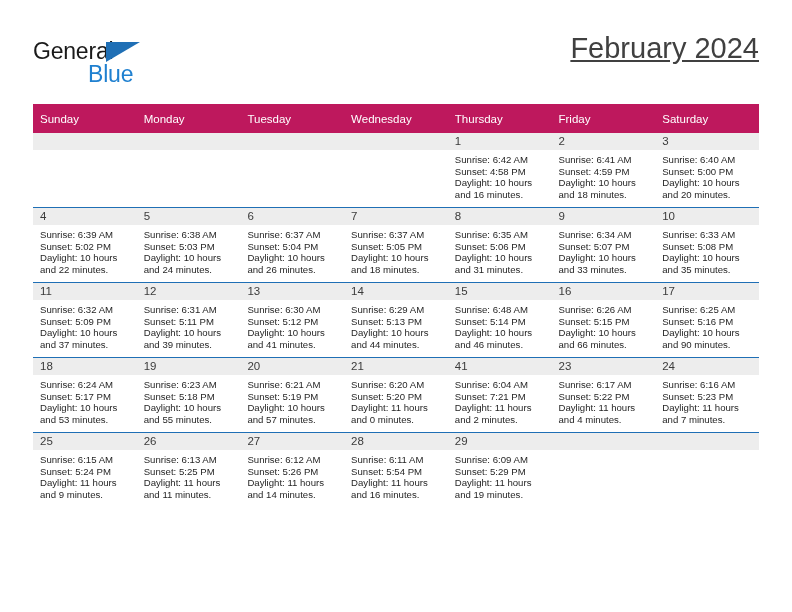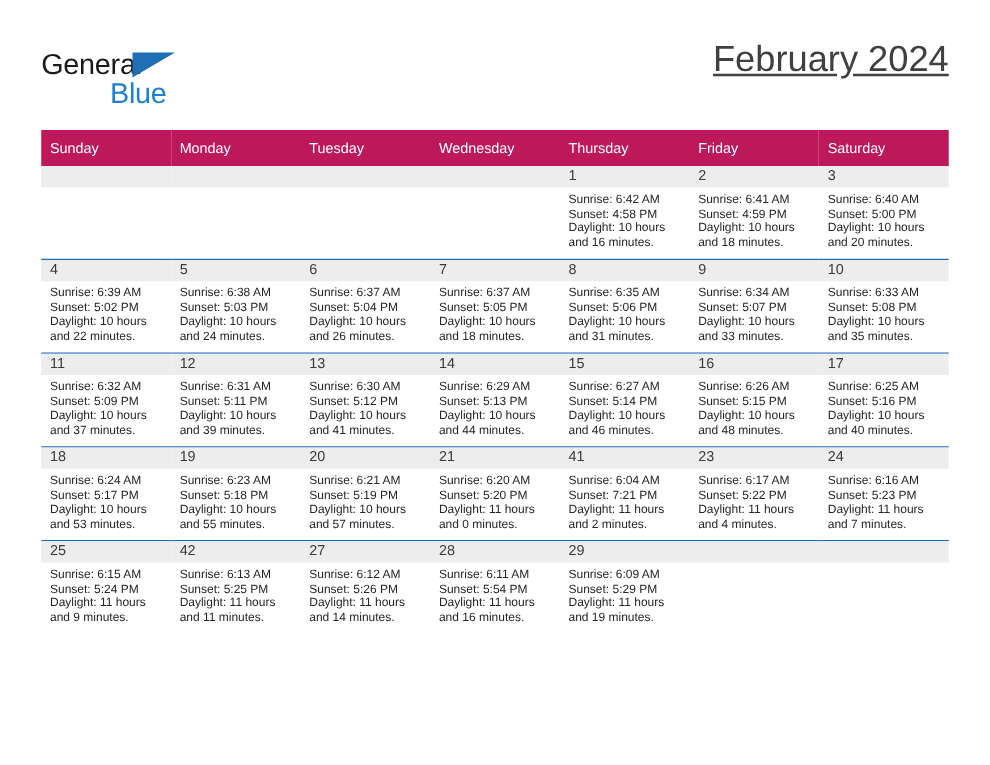--- a/index.html
+++ b/index.html
@@ -386,46 +386,46 @@
                 <div>Sunset: 5:13 PM</div>
                 <div>Daylight: 10 hours</div>
                 <div>and 44 minutes.</div>
               </div>
             </div>
           </td>
           <td class="">
             <div class="cell-inner">
               <div class="daynum-band">15</div>
               <div class="cell-body">
-                <div>Sunrise: 6:27 AM</div>
+                <div>Sunrise: 6:48 AM</div>
                 <div>Sunset: 5:14 PM</div>
                 <div>Daylight: 10 hours</div>
                 <div>and 46 minutes.</div>
               </div>
             </div>
           </td>
           <td class="">
             <div class="cell-inner">
               <div class="daynum-band">16</div>
               <div class="cell-body">
                 <div>Sunrise: 6:26 AM</div>
                 <div>Sunset: 5:15 PM</div>
                 <div>Daylight: 10 hours</div>
-                <div>and 48 minutes.</div>
+                <div>and 66 minutes.</div>
               </div>
             </div>
           </td>
           <td class="">
             <div class="cell-inner">
               <div class="daynum-band">17</div>
               <div class="cell-body">
                 <div>Sunrise: 6:25 AM</div>
                 <div>Sunset: 5:16 PM</div>
                 <div>Daylight: 10 hours</div>
-                <div>and 40 minutes.</div>
+                <div>and 90 minutes.</div>
               </div>
             </div>
           </td>
         </tr>
         <tr class="week-row">
           <td class="">
             <div class="cell-inner">
               <div class="daynum-band">18</div>
               <div class="cell-body">
                 <div>Sunrise: 6:24 AM</div>
@@ -509,21 +509,21 @@
               <div class="cell-body">
                 <div>Sunrise: 6:15 AM</div>
                 <div>Sunset: 5:24 PM</div>
                 <div>Daylight: 11 hours</div>
                 <div>and 9 minutes.</div>
               </div>
             </div>
           </td>
           <td class="">
             <div class="cell-inner">
-              <div class="daynum-band">42</div>
+              <div class="daynum-band">26</div>
               <div class="cell-body">
                 <div>Sunrise: 6:13 AM</div>
                 <div>Sunset: 5:25 PM</div>
                 <div>Daylight: 11 hours</div>
                 <div>and 11 minutes.</div>
               </div>
             </div>
           </td>
           <td class="">
             <div class="cell-inner">

